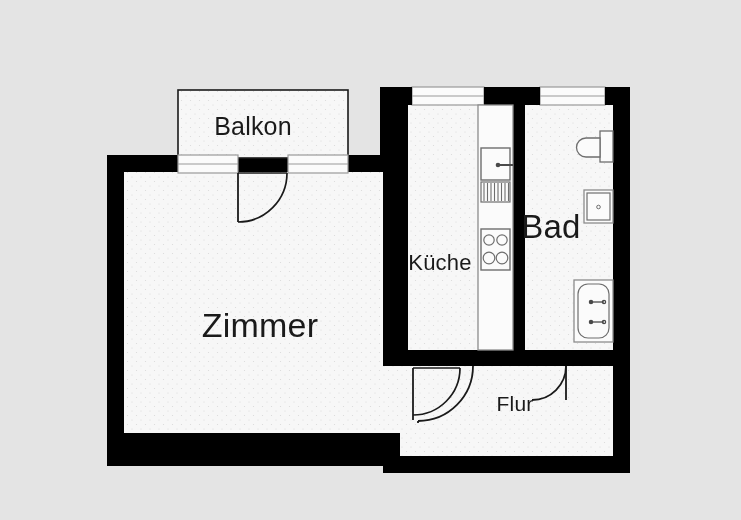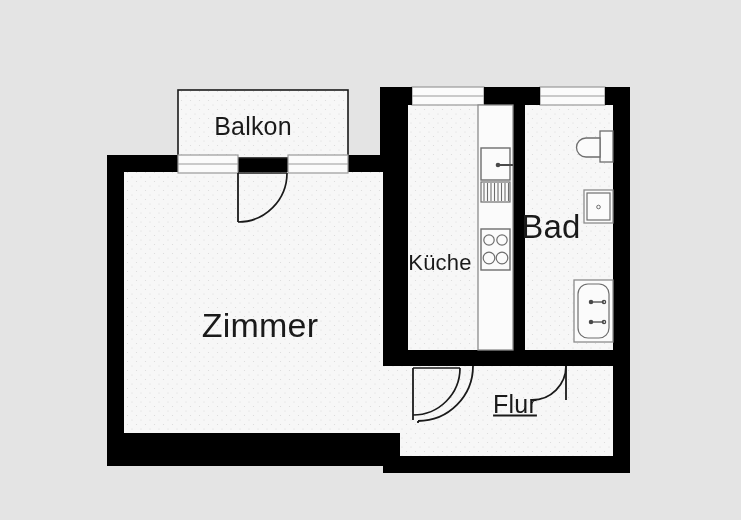--- a/index.html
+++ b/index.html
@@ -192,15 +192,15 @@
   </svg>
 
   <div class="room-label" style="left:253px; top:126px; font-size:25px;">Balkon</div>
 
   <div class="room-label" style="left:260px; top:289px; font-size:34px;margin-top:36px;">Zimmer</div>
 
   <div class="room-label" style="left:440px; top:263px; font-size:22px;">Küche</div>
 
   <div class="room-label" style="left:551px; top:227px; font-size:33px;">Bad</div>
 
-  <div class="room-label" style="left:515px; top:404px; font-size:25px;text-decoration:underline;">Flur</div>
+  <div class="room-label" style="left:515px; top:404px; font-size:21px;">Flur</div>
 
 </div>
 
 </body></html>

